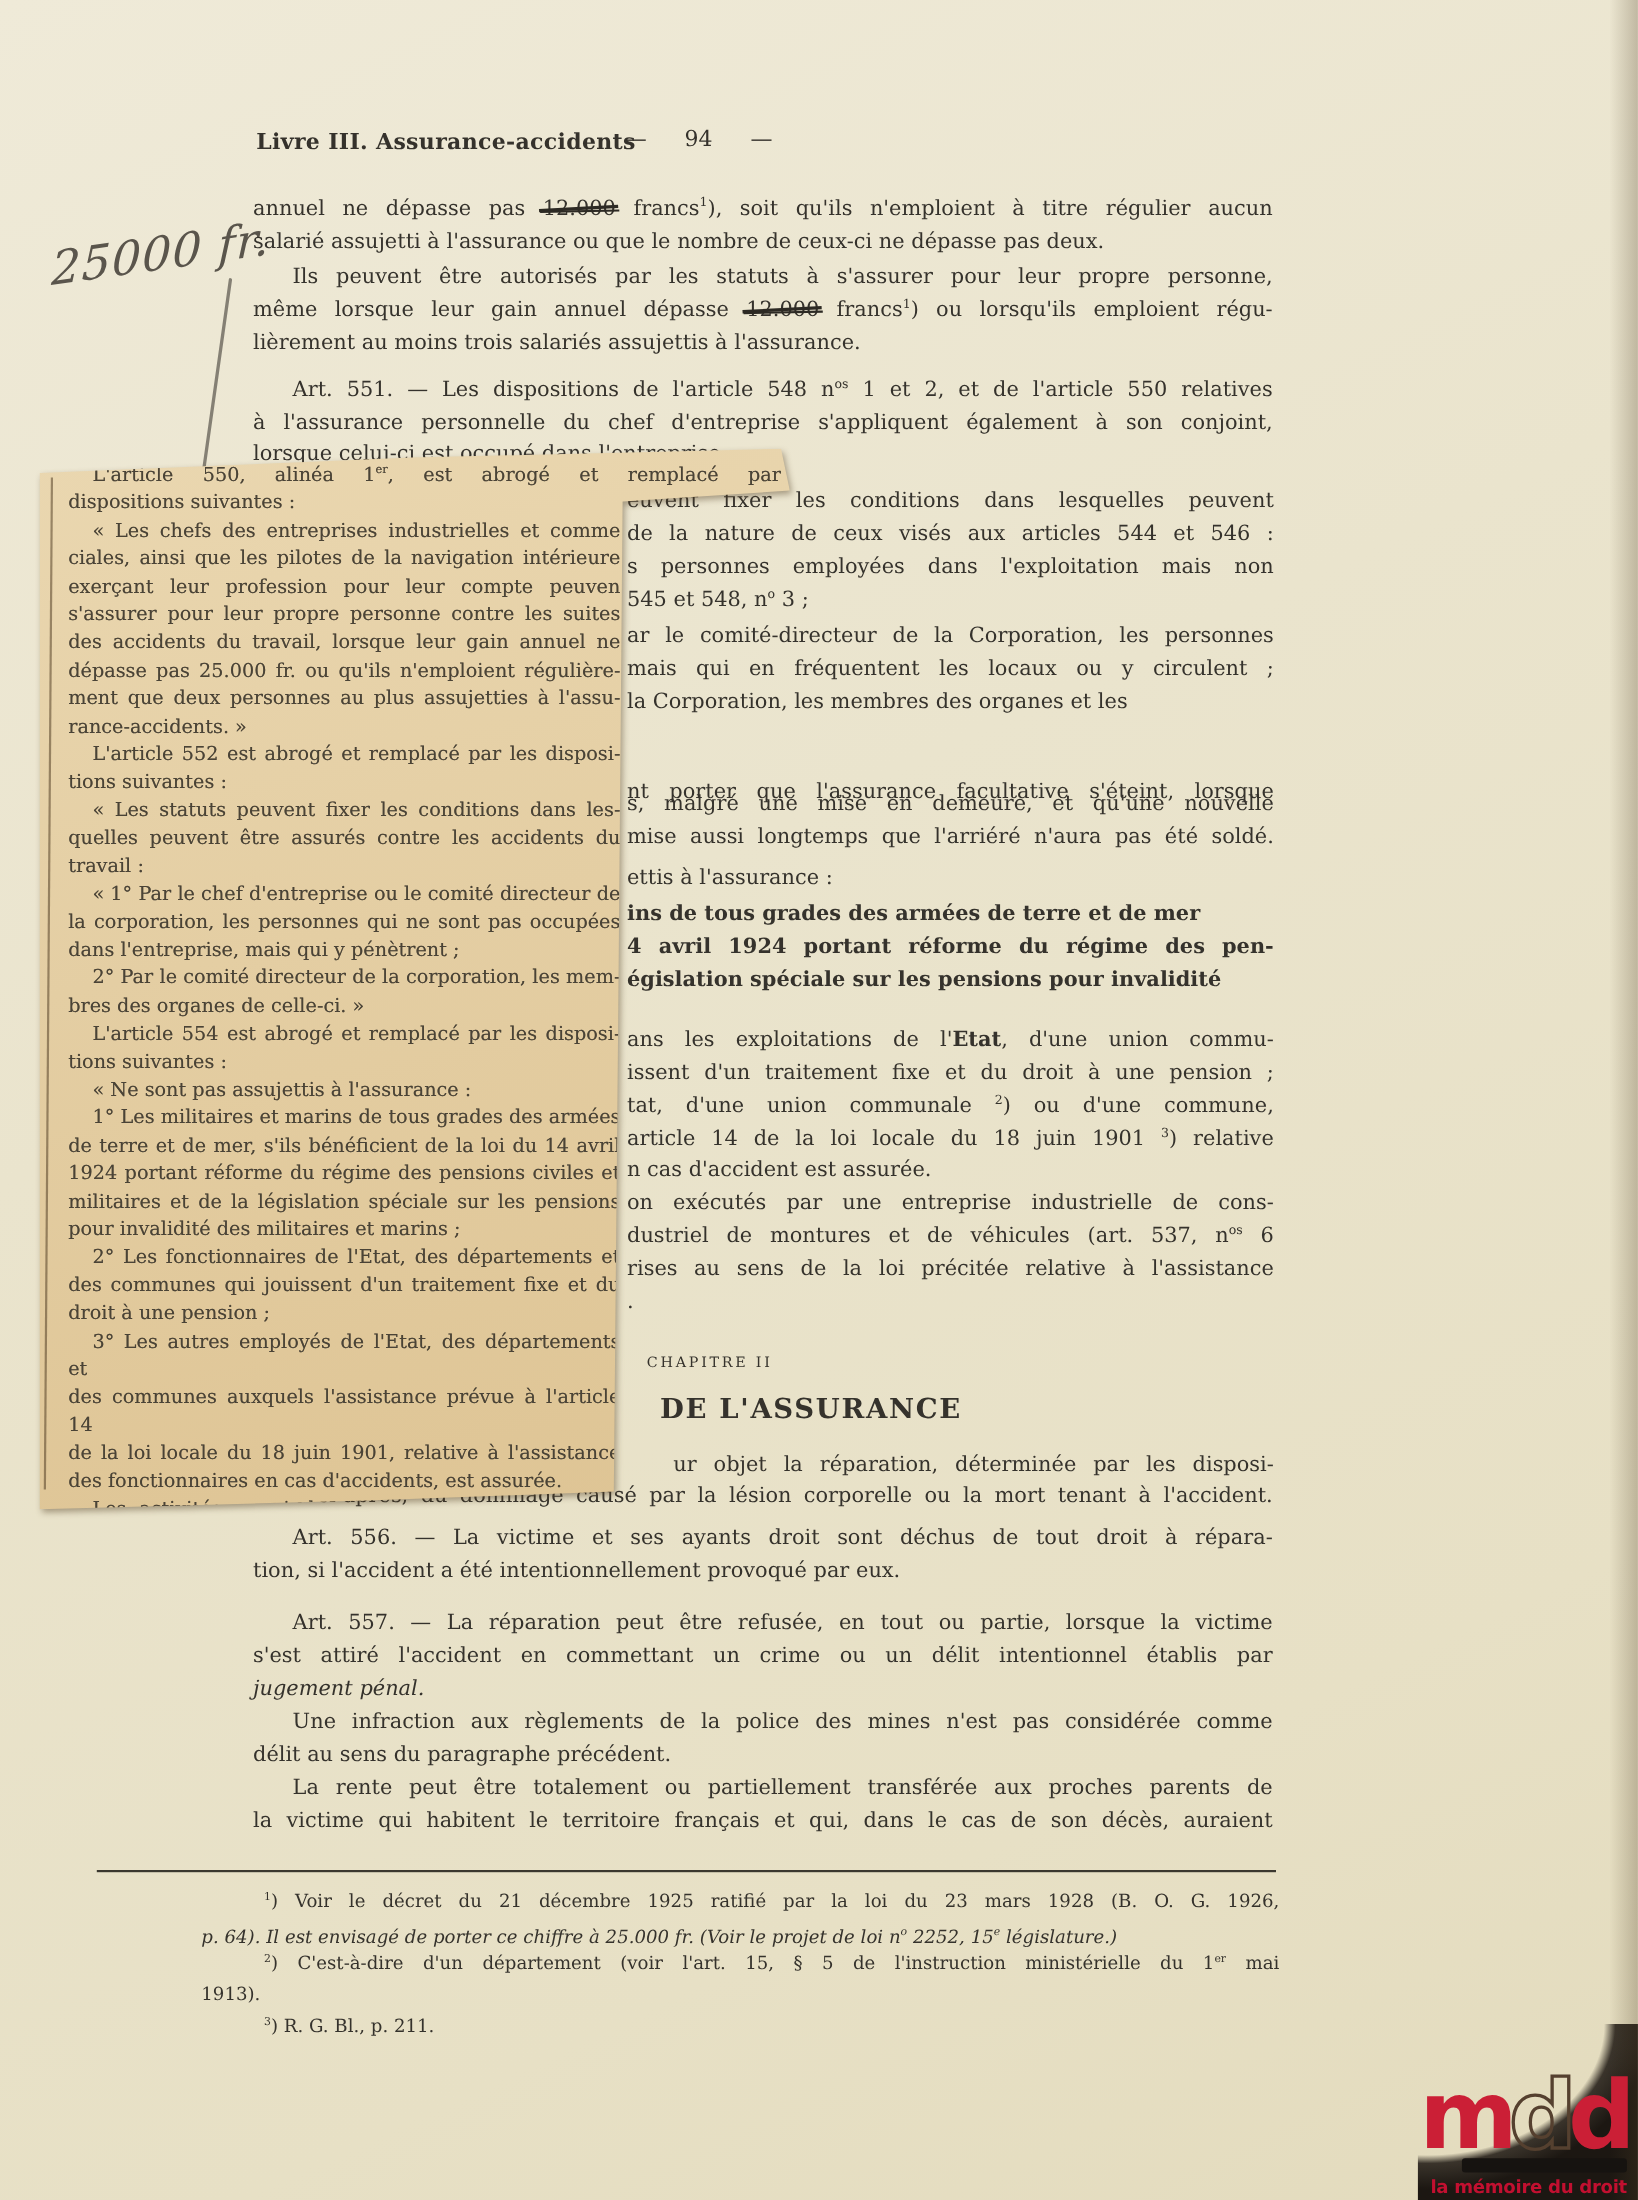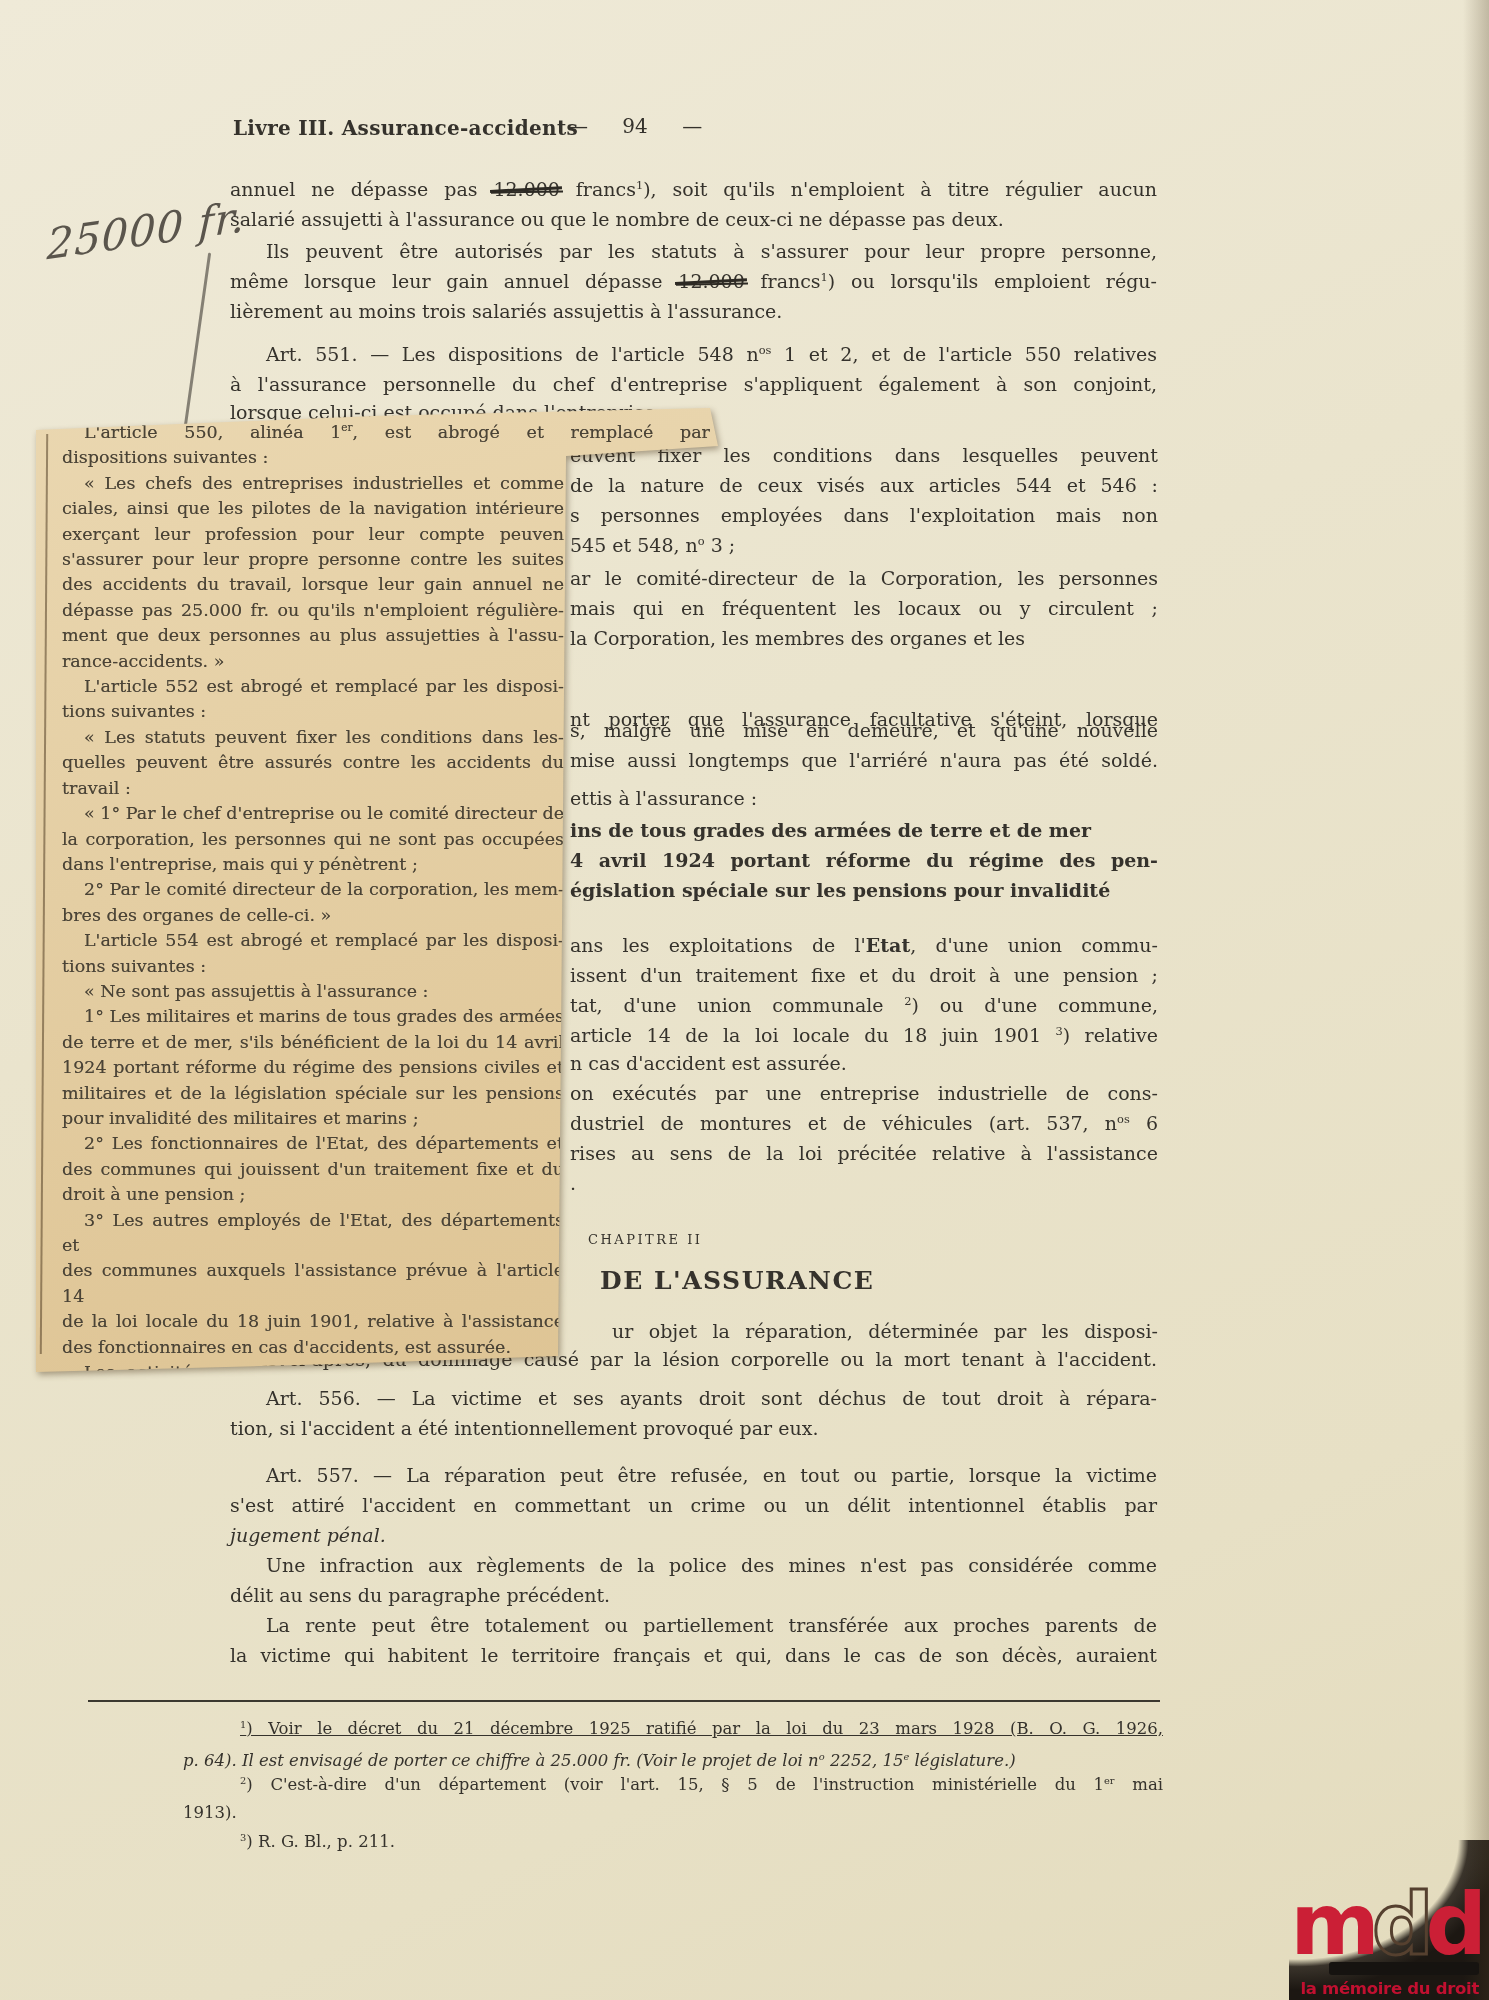--- a/index.html
+++ b/index.html
@@ -168,21 +168,21 @@
           <div class="sline end">des fonctionnaires en cas d'accidents, est assurée.</div>
           <div class="sline indent">Les activités non industrielles sont assimilées aux</div>
           <div class="sline end">entreprises au sens de la loi précitée du 18 juin 1901.</div>
         </div>
     </div>
   </div>
 
   <div class="rule"></div>
   <div>
 
-  <div class="fline indent" style="top: 1716px; text-decoration: underline;"><sup>1</sup>) Voir le décret du 21 décembre 1925 ratifié par la loi du 23 mars 1928 (B. O. G. 1926,</div>
+  <div class="fline indent" style="top: 1716px;"><sup>1</sup>) Voir le décret du 21 décembre 1925 ratifié par la loi du 23 mars 1928 (B. O. G. 1926,</div>
       <div class="fline end" style="top: 1748px; font-style: italic;">p. 64). Il est envisagé de porter ce chiffre à 25.000 fr. (Voir le projet de loi n<sup>o</sup> 2252, 15<sup>e</sup> législature.)</div>
       <div class="fline indent" style="top: 1772px;"><sup>2</sup>) C'est-à-dire d'un département (voir l'art. 15, § 5 de l'instruction ministérielle du 1<sup>er</sup> mai</div>
       <div class="fline end" style="top: 1800px;">1913).</div>
       <div class="fline indent end" style="top: 1829px;"><sup>3</sup>) R. G. Bl., p. 211.</div>
     </div>
 
   <div class="corner"></div>
   <div class="edge"></div>
 
   <div class="mdd">

